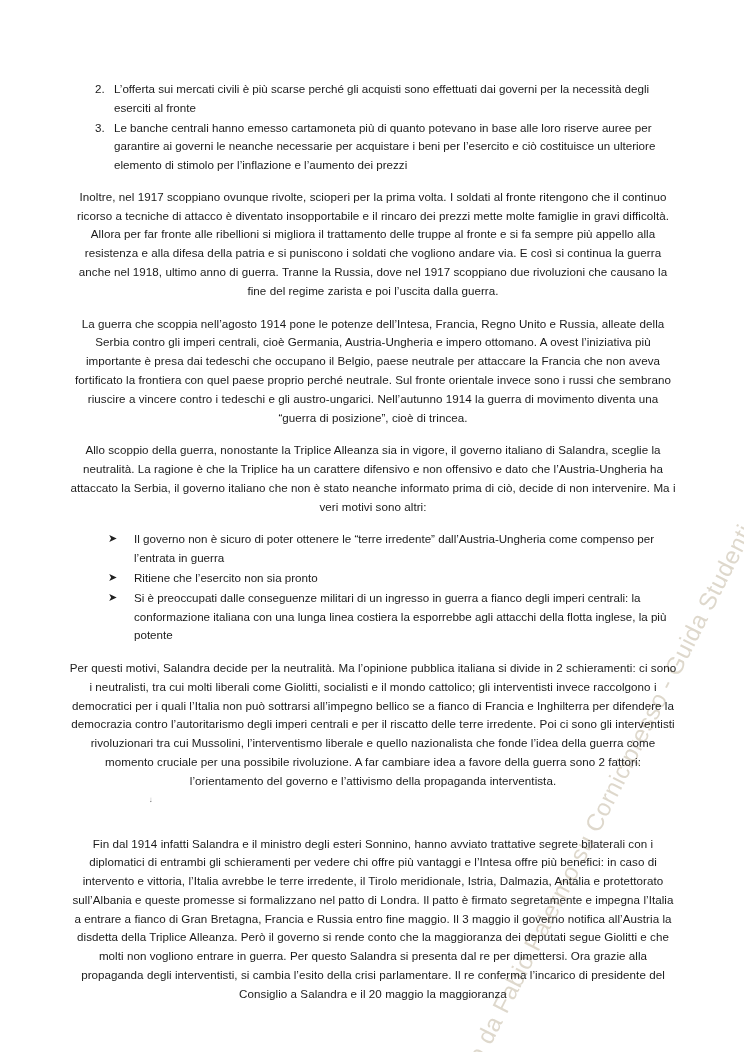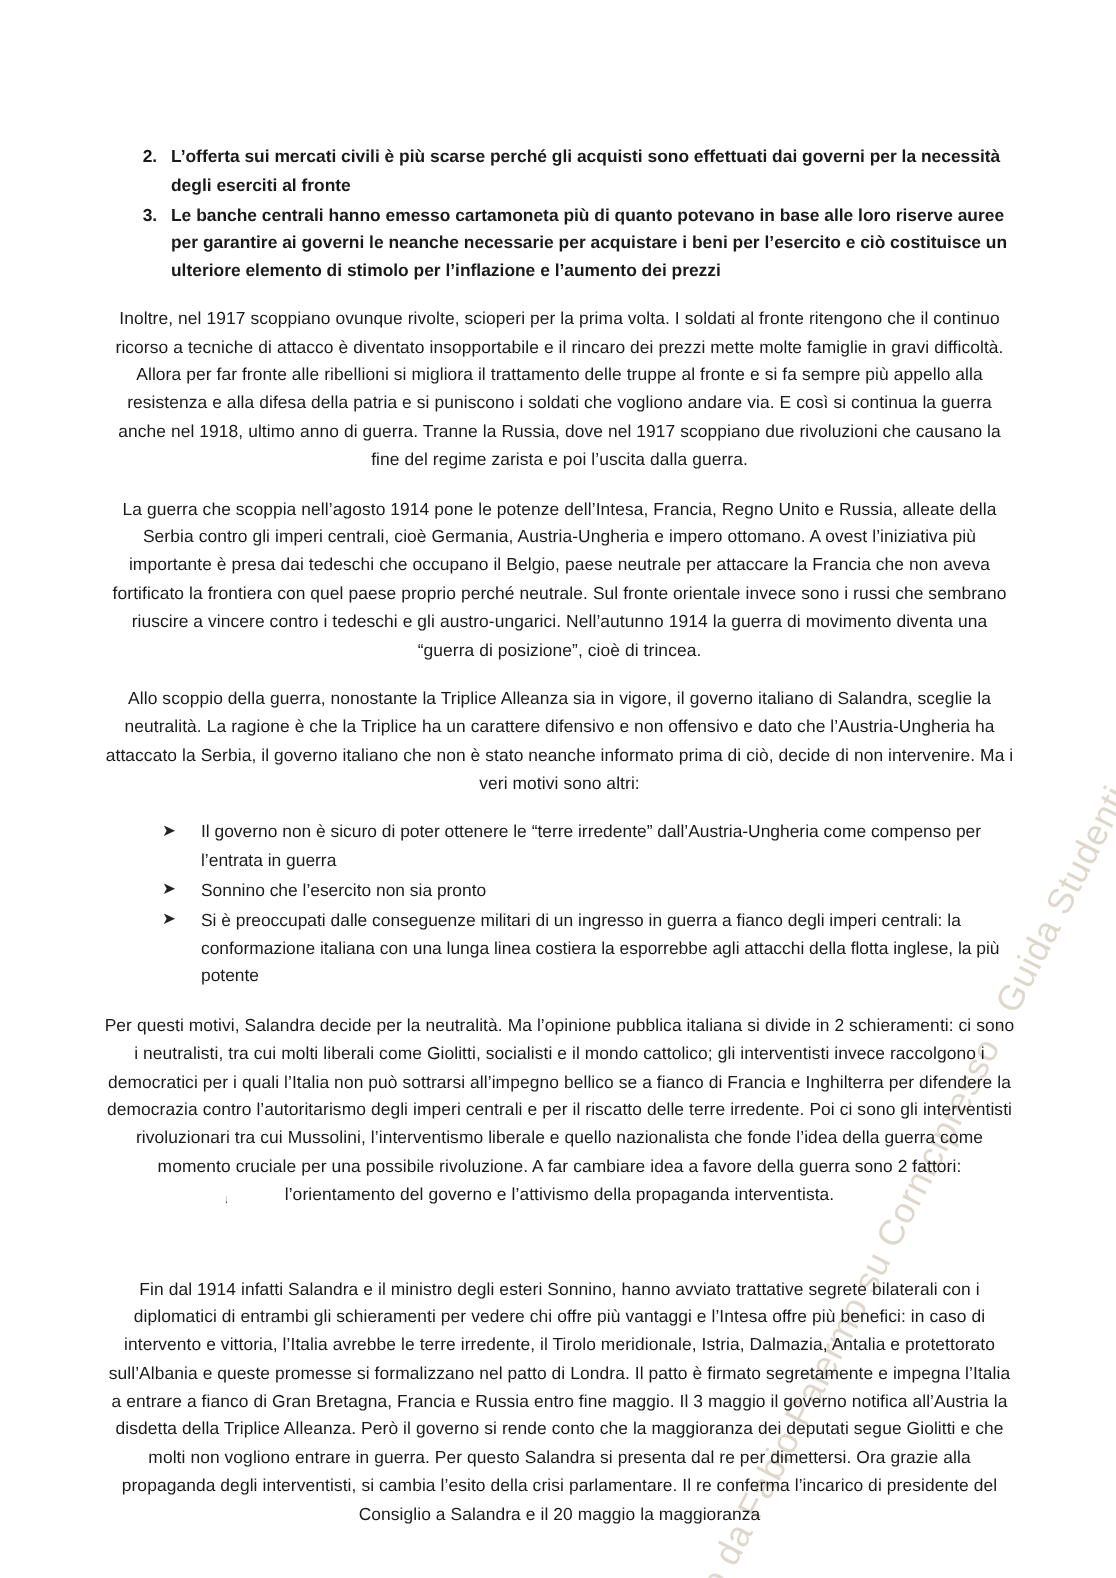--- a/index.html
+++ b/index.html
@@ -27,25 +27,24 @@
     z-index: 2;
   }
   p.para {
     font-size: 11.6px;
     line-height: 1.62;
     text-align: center;
     margin: 0 0 14px 0;
     letter-spacing: 0.005em;
   }
   ol.num-list {
-    margin: 16px 0 13px 0;
+    margin: 0 0 13px 0;
     padding-left: 40px;
     font-size: 11.6px;
     line-height: 1.62;
-    font-weight: bold;
   }
   ol.num-list li {
     margin-bottom: 1px;
     padding-left: 6px;
   }
   ul.arrow-list {
     list-style: none;
     margin: 0 0 14px 0;
     padding-left: 40px;
     font-size: 11.6px;
@@ -113,21 +112,21 @@
     <p class="para">La guerra che scoppia nell’agosto 1914 pone le potenze dell’Intesa, Francia, Regno Unito e Russia, alleate della Serbia contro gli imperi centrali, cioè Germania, Austria-Ungheria e impero ottomano. A ovest l’iniziativa più importante è presa dai tedeschi che occupano il Belgio, paese neutrale per attaccare la Francia che non aveva fortificato la frontiera con quel paese proprio perché neutrale. Sul fronte orientale invece sono i russi che sembrano riuscire a vincere contro i tedeschi e gli austro-ungarici. Nell’autunno 1914 la guerra di movimento diventa una “guerra di posizione”, cioè di trincea.</p>
     <p class="para">Allo scoppio della guerra, nonostante la Triplice Alleanza sia in vigore, il governo italiano di Salandra, sceglie la neutralità. La ragione è che la Triplice ha un carattere difensivo e non offensivo e dato che l’Austria-Ungheria ha attaccato la Serbia, il governo italiano che non è stato neanche informato prima di ciò, decide di non intervenire. Ma i veri motivi sono altri:</p>
 
     <ul class="arrow-list">
       <li>
         <span class="bullet-arrow">➤</span>
         <span>Il governo non è sicuro di poter ottenere le “terre irredente” dall’Austria-Ungheria come compenso per l’entrata in guerra</span>
       </li>
       <li>
         <span class="bullet-arrow">➤</span>
-        <span>Sonnino che l’esercito non sia pronto</span>
+        <span>Ritiene che l’esercito non sia pronto</span>
       </li>
       <li>
         <span class="bullet-arrow">➤</span>
         <span>Si è preoccupati dalle conseguenze militari di un ingresso in guerra a fianco degli imperi centrali: la conformazione italiana con una lunga linea costiera la esporrebbe agli attacchi della flotta inglese, la più potente</span>
       </li>
     </ul>
 
     <p class="para">Per questi motivi, Salandra decide per la neutralità. Ma l’opinione pubblica italiana si divide in 2 schieramenti: ci sono i neutralisti, tra cui molti liberali come Giolitti, socialisti e il mondo cattolico; gli interventisti invece raccolgono i democratici per i quali l’Italia non può sottrarsi all’impegno bellico se a fianco di Francia e Inghilterra per difendere la democrazia contro l’autoritarismo degli imperi centrali e per il riscatto delle terre irredente. Poi ci sono gli interventisti rivoluzionari tra cui Mussolini, l’interventismo liberale e quello nazionalista che fonde l’idea della guerra come momento cruciale per una possibile rivoluzione. A far cambiare idea a favore della guerra sono 2 fattori: l’orientamento del governo e l’attivismo della propaganda interventista.</p>
 
     <div class="spacer-gap"></div>

